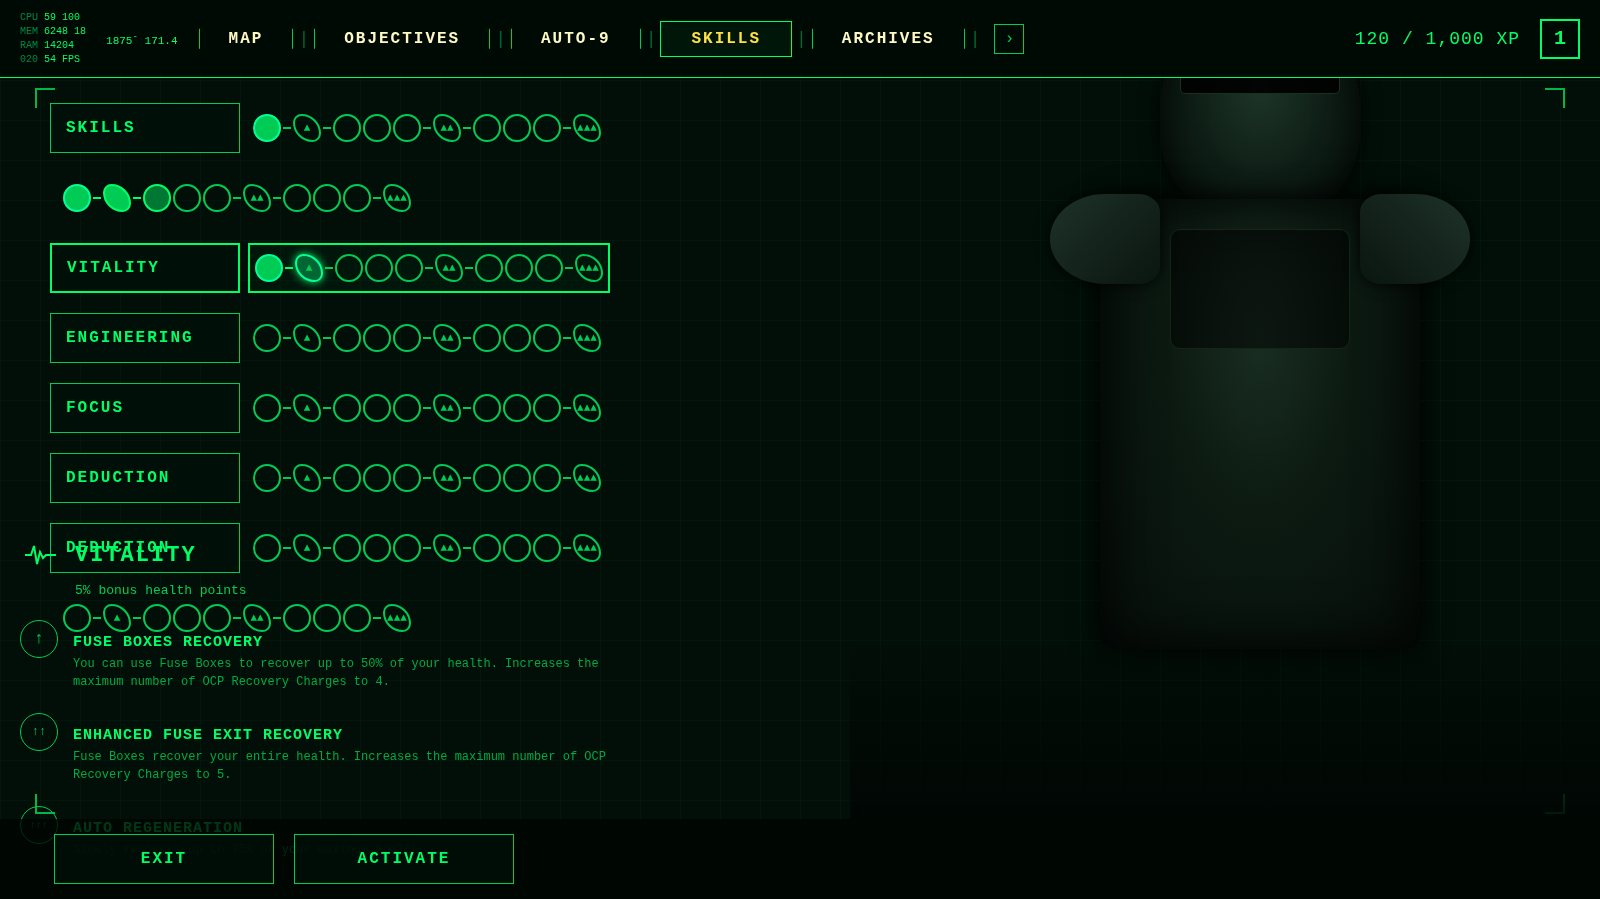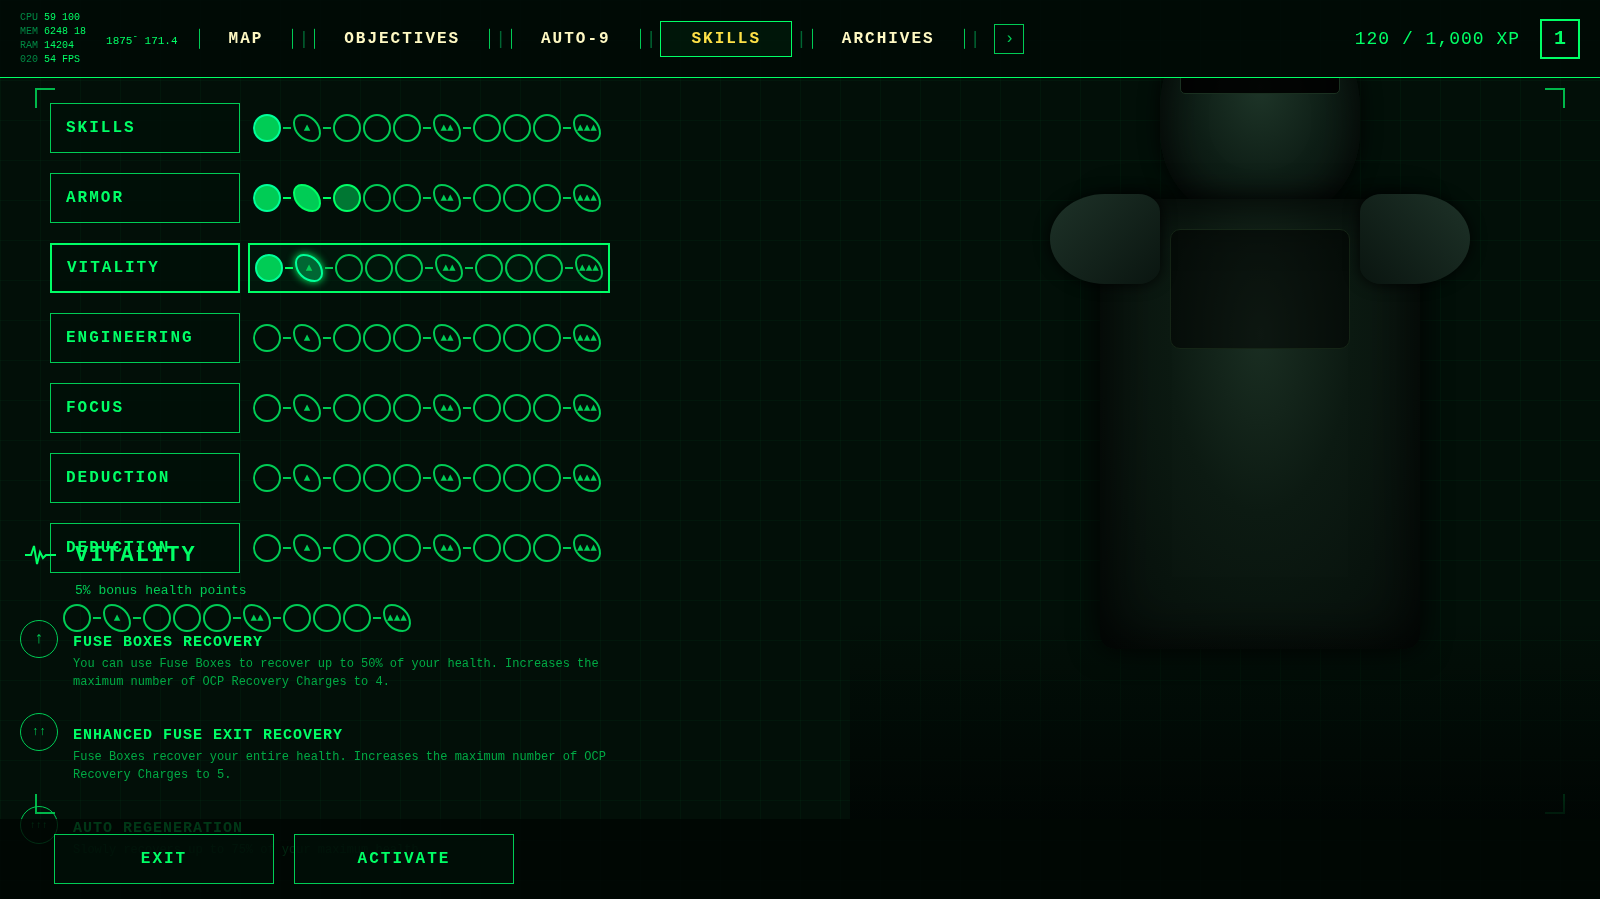--- a/index.html
+++ b/index.html
@@ -438,23 +438,20 @@
         <div class="node-connector"></div>
         <div class="node"></div>
         <div class="node"></div>
         <div class="node"></div>
         <div class="node-connector"></div>
         <div class="node special double-special">▲▲▲</div>
       </div>
     </div>
 
     <div class="skill-row">
-      <div class="skill-label">
-        <span>ARMOR</span>
-      </div>
       <div class="skill-nodes">
         <div class="node filled-bright"></div>
         <div class="node-connector" style="background:#00ff66;"></div>
         <div class="node filled special" style="font-size:11px; background:#00cc55;">▲</div>
         <div class="node-connector" style="background:#00ff66;"></div>
         <div class="node filled" style="background:#007733;"></div>
         <div class="node"></div>
         <div class="node"></div>
         <div class="node-connector"></div>
         <div class="node special double-special">▲▲</div>

